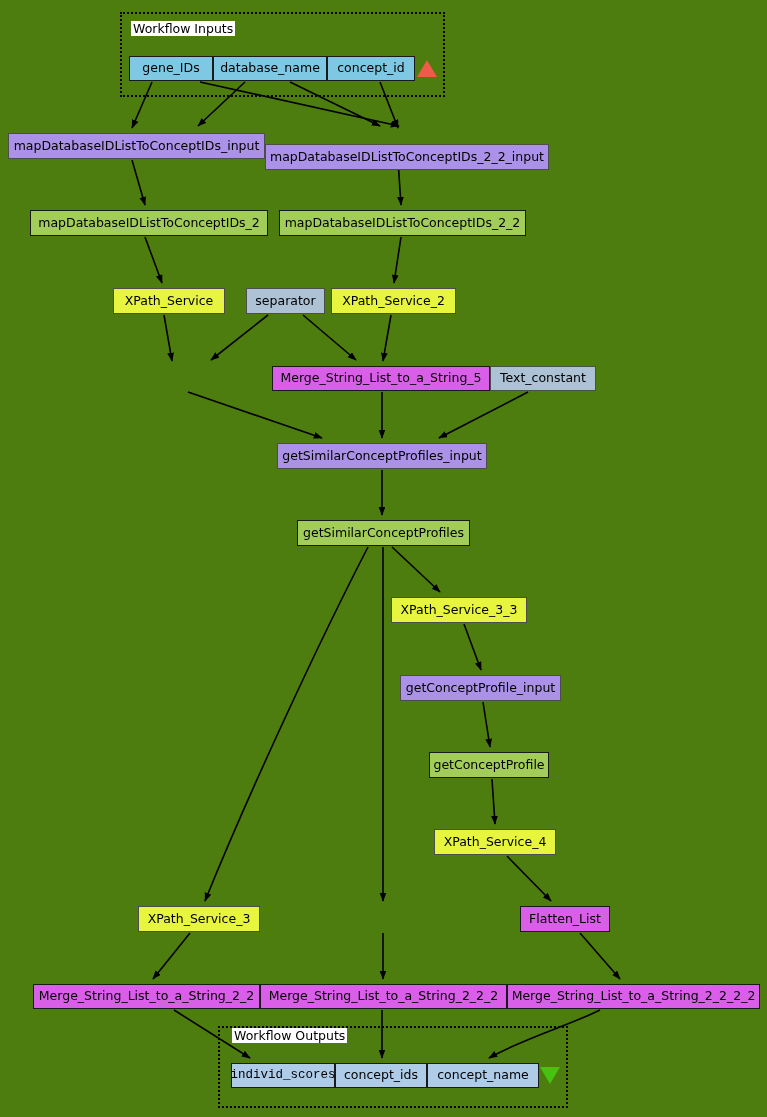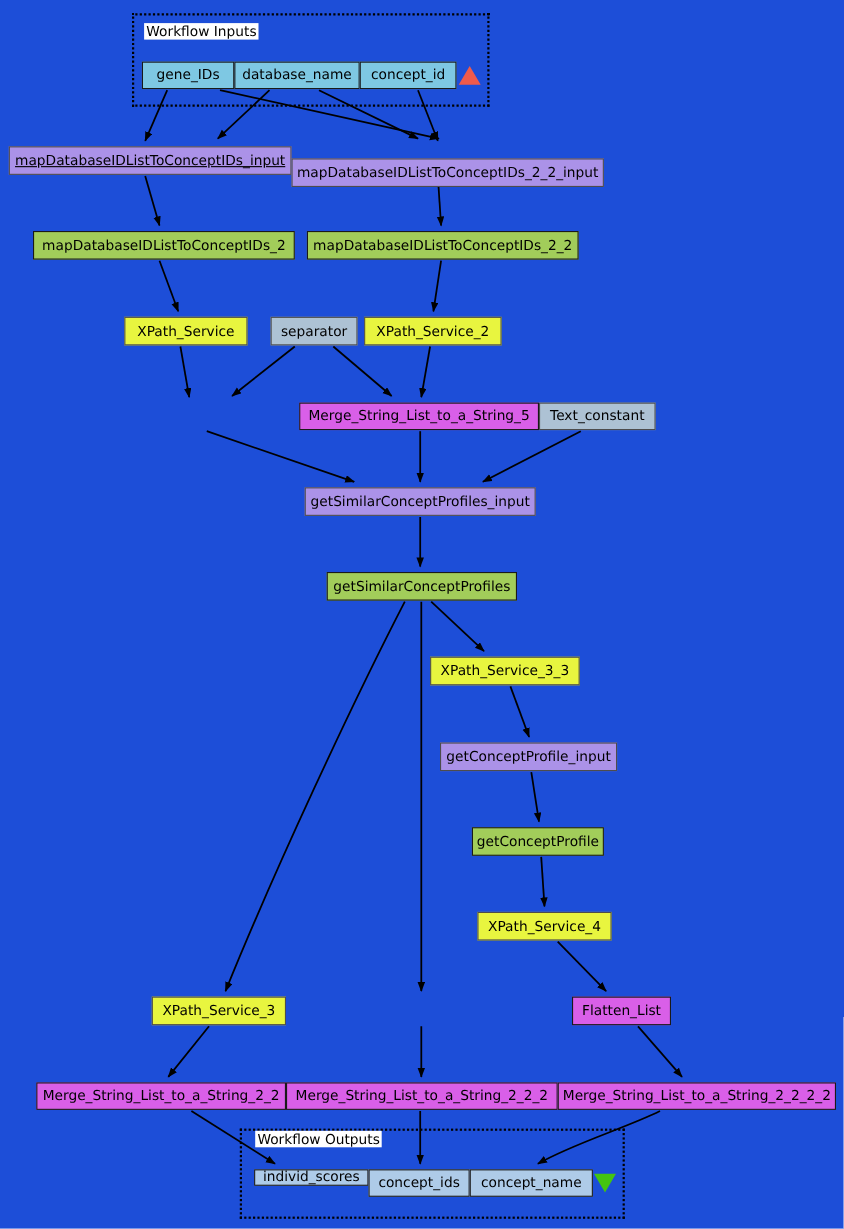--- a/index.html
+++ b/index.html
@@ -4,21 +4,21 @@
 <style>
   html, body {
     margin: 0;
     padding: 0;
     background: #ffffff;
   }
   #canvas {
     position: relative;
     width: 767px;
     height: 1117px;
-    background: #1d4ed8;
+    background: #4d7c0f;
     font-family: "DejaVu Sans", sans-serif;
     overflow: hidden;
   }
   svg.edges {
     position: absolute;
     left: 0;
     top: 0;
     width: 767px;
     height: 1117px;
     pointer-events: none;
@@ -126,21 +126,21 @@
   <div class="cluster-label" style="left:131px;top:21px;">Workflow Inputs</div>
 
   <div class="cluster" style="left:218px;top:1026px;width:350px;height:82px;"></div>
   <div class="cluster-label" style="left:232px;top:1028px;">Workflow Outputs</div>
 
   <div class="node blue" style="left:129px;top:56px;width:84px;height:25px;">gene_IDs</div>
   <div class="node blue" style="left:213px;top:56px;width:114px;height:25px;">database_name</div>
   <div class="node blue" style="left:327px;top:56px;width:88px;height:25px;">concept_id</div>
   <div class="tri tri-up" style="left:417px;top:60px;"></div>
 
-  <div class="node purple" style="left:8px;top:133px;width:257px;height:26px;text-decoration:underline;">mapDatabaseIDListToConceptIDs_input</div>
+  <div class="node purple" style="left:8px;top:133px;width:257px;height:26px;">mapDatabaseIDListToConceptIDs_input</div>
   <div class="node purple" style="left:265px;top:144px;width:284px;height:26px;">mapDatabaseIDListToConceptIDs_2_2_input</div>
 
   <div class="node green" style="left:30px;top:210px;width:238px;height:26px;">mapDatabaseIDListToConceptIDs_2</div>
   <div class="node green" style="left:279px;top:210px;width:247px;height:26px;">mapDatabaseIDListToConceptIDs_2_2</div>
 
   <div class="node yellow" style="left:113px;top:288px;width:112px;height:26px;">XPath_Service</div>
   <div class="node steel" style="left:246px;top:288px;width:79px;height:26px;">separator</div>
   <div class="node yellow" style="left:331px;top:288px;width:125px;height:26px;">XPath_Service_2</div>
 
   <div class="node magenta" style="left:272px;top:366px;width:218px;height:25px;">Merge_String_List_to_a_String_5</div>
@@ -154,18 +154,18 @@
   <div class="node green" style="left:429px;top:752px;width:120px;height:26px;">getConceptProfile</div>
   <div class="node yellow" style="left:434px;top:829px;width:122px;height:26px;">XPath_Service_4</div>
 
   <div class="node yellow" style="left:138px;top:906px;width:122px;height:26px;">XPath_Service_3</div>
   <div class="node magenta" style="left:520px;top:906px;width:90px;height:26px;">Flatten_List</div>
 
   <div class="node magenta" style="left:33px;top:984px;width:227px;height:25px;">Merge_String_List_to_a_String_2_2</div>
   <div class="node magenta" style="left:260px;top:984px;width:247px;height:25px;">Merge_String_List_to_a_String_2_2_2</div>
   <div class="node magenta" style="left:507px;top:984px;width:253px;height:25px;">Merge_String_List_to_a_String_2_2_2_2</div>
 
-  <div class="node outbox" style="left:231px;top:1063px;width:104px;height:15px;">individ_scores</div>
+  <div class="node outbox" style="left:231px;top:1063px;width:104px;height:25px;font-family:Liberation Mono, monospace;">individ_scores</div>
   <div class="node outbox" style="left:335px;top:1063px;width:92px;height:25px;">concept_ids</div>
   <div class="node outbox" style="left:427px;top:1063px;width:112px;height:25px;">concept_name</div>
   <div class="tri tri-down" style="left:540px;top:1067px;"></div>
 
 </div>
 
 </body></html>

